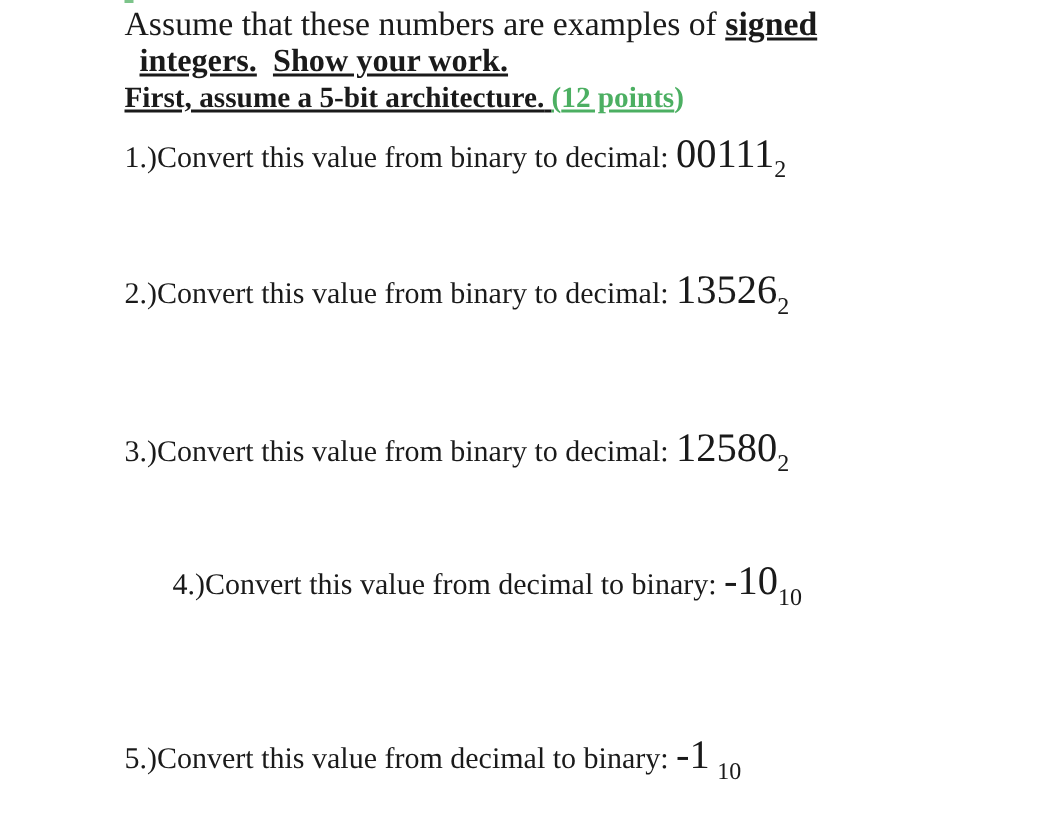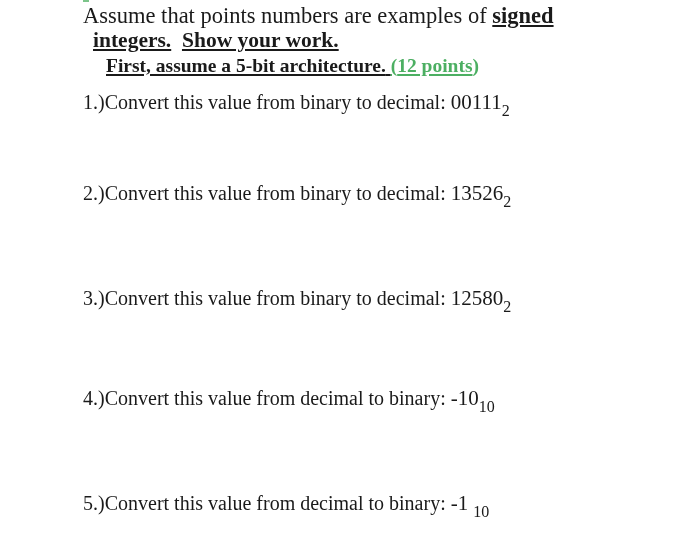--- a/index.html
+++ b/index.html
@@ -44,21 +44,20 @@
       font-size: 21.5px;
       line-height: 25px;
       white-space: nowrap;
       margin-left: 10px;
     }
     .intro-line3 {
       font-size: 19.5px;
       line-height: 26px;
       white-space: nowrap;
       font-weight: bold;
-      margin-left: 23px;
     }
     .intro-line3 .u {
       text-decoration: underline;
       text-decoration-thickness: 2px;
       text-underline-offset: 2px;
     }
     .points {
       color: #4caf62;
       font-weight: bold;
     }
@@ -68,40 +67,40 @@
       text-underline-offset: 2px;
     }
     .question {
       position: absolute;
       left: 83px;
       font-size: 20px;
       line-height: 28px;
       white-space: nowrap;
     }
     .question .value {
-      font-size: 21px;
+      font-size: 27px;
       letter-spacing: 0px;
     }
     .question .sub {
       font-size: 16px;
       position: relative;
       top: 7px;
     }
     .question .sub.gap {
       margin-left: 5px;
     }
   </style>
 </head>
 <body>
 
 <div class="corner-mark"></div>
 
 <div class="intro">
   <div class="intro-line1">
-    <span>Assume that points numbers are examples of </span><span class="bold-u">signed</span>
+    <span>Assume that these numbers are examples of </span><span class="bold-u">signed</span>
   </div>
   <div class="intro-line2">
     <span class="bold-u">integers.</span><span style="white-space:pre">  </span><span class="bold-u">Show your work.</span>
   </div>
   <div class="intro-line3">
     <span class="u">First, assume a 5-bit architecture.</span><span class="u" style="white-space:pre"> </span><span class="points"><span class="u">(</span><span class="u">12 points</span><span>)</span></span>
   </div>
 </div>
 
 <div class="question" style="top: 88px;">
@@ -109,19 +108,19 @@
 </div>
 
 <div class="question" style="top: 179px;">
   <span>2.)</span><span>Convert this value from binary to decimal: </span><span class="value">13526</span><span class="sub">2</span>
 </div>
 
 <div class="question" style="top: 284px;">
   <span>3.)</span><span>Convert this value from binary to decimal: </span><span class="value">12580</span><span class="sub">2</span>
 </div>
 
-<div class="question" style="top: 384px;">
+<div class="question" style="top: 373px; margin-left: 32px;">
   <span>4.)</span><span>Convert this value from decimal to binary: </span><span class="value">-10</span><span class="sub">10</span>
 </div>
 
 <div class="question" style="top: 489px; text-align: center;">
   <span>5.)</span><span>Convert this value from decimal to binary: </span><span class="value">-1</span><span class="sub gap">10</span>
 </div>
 
 </body></html>

